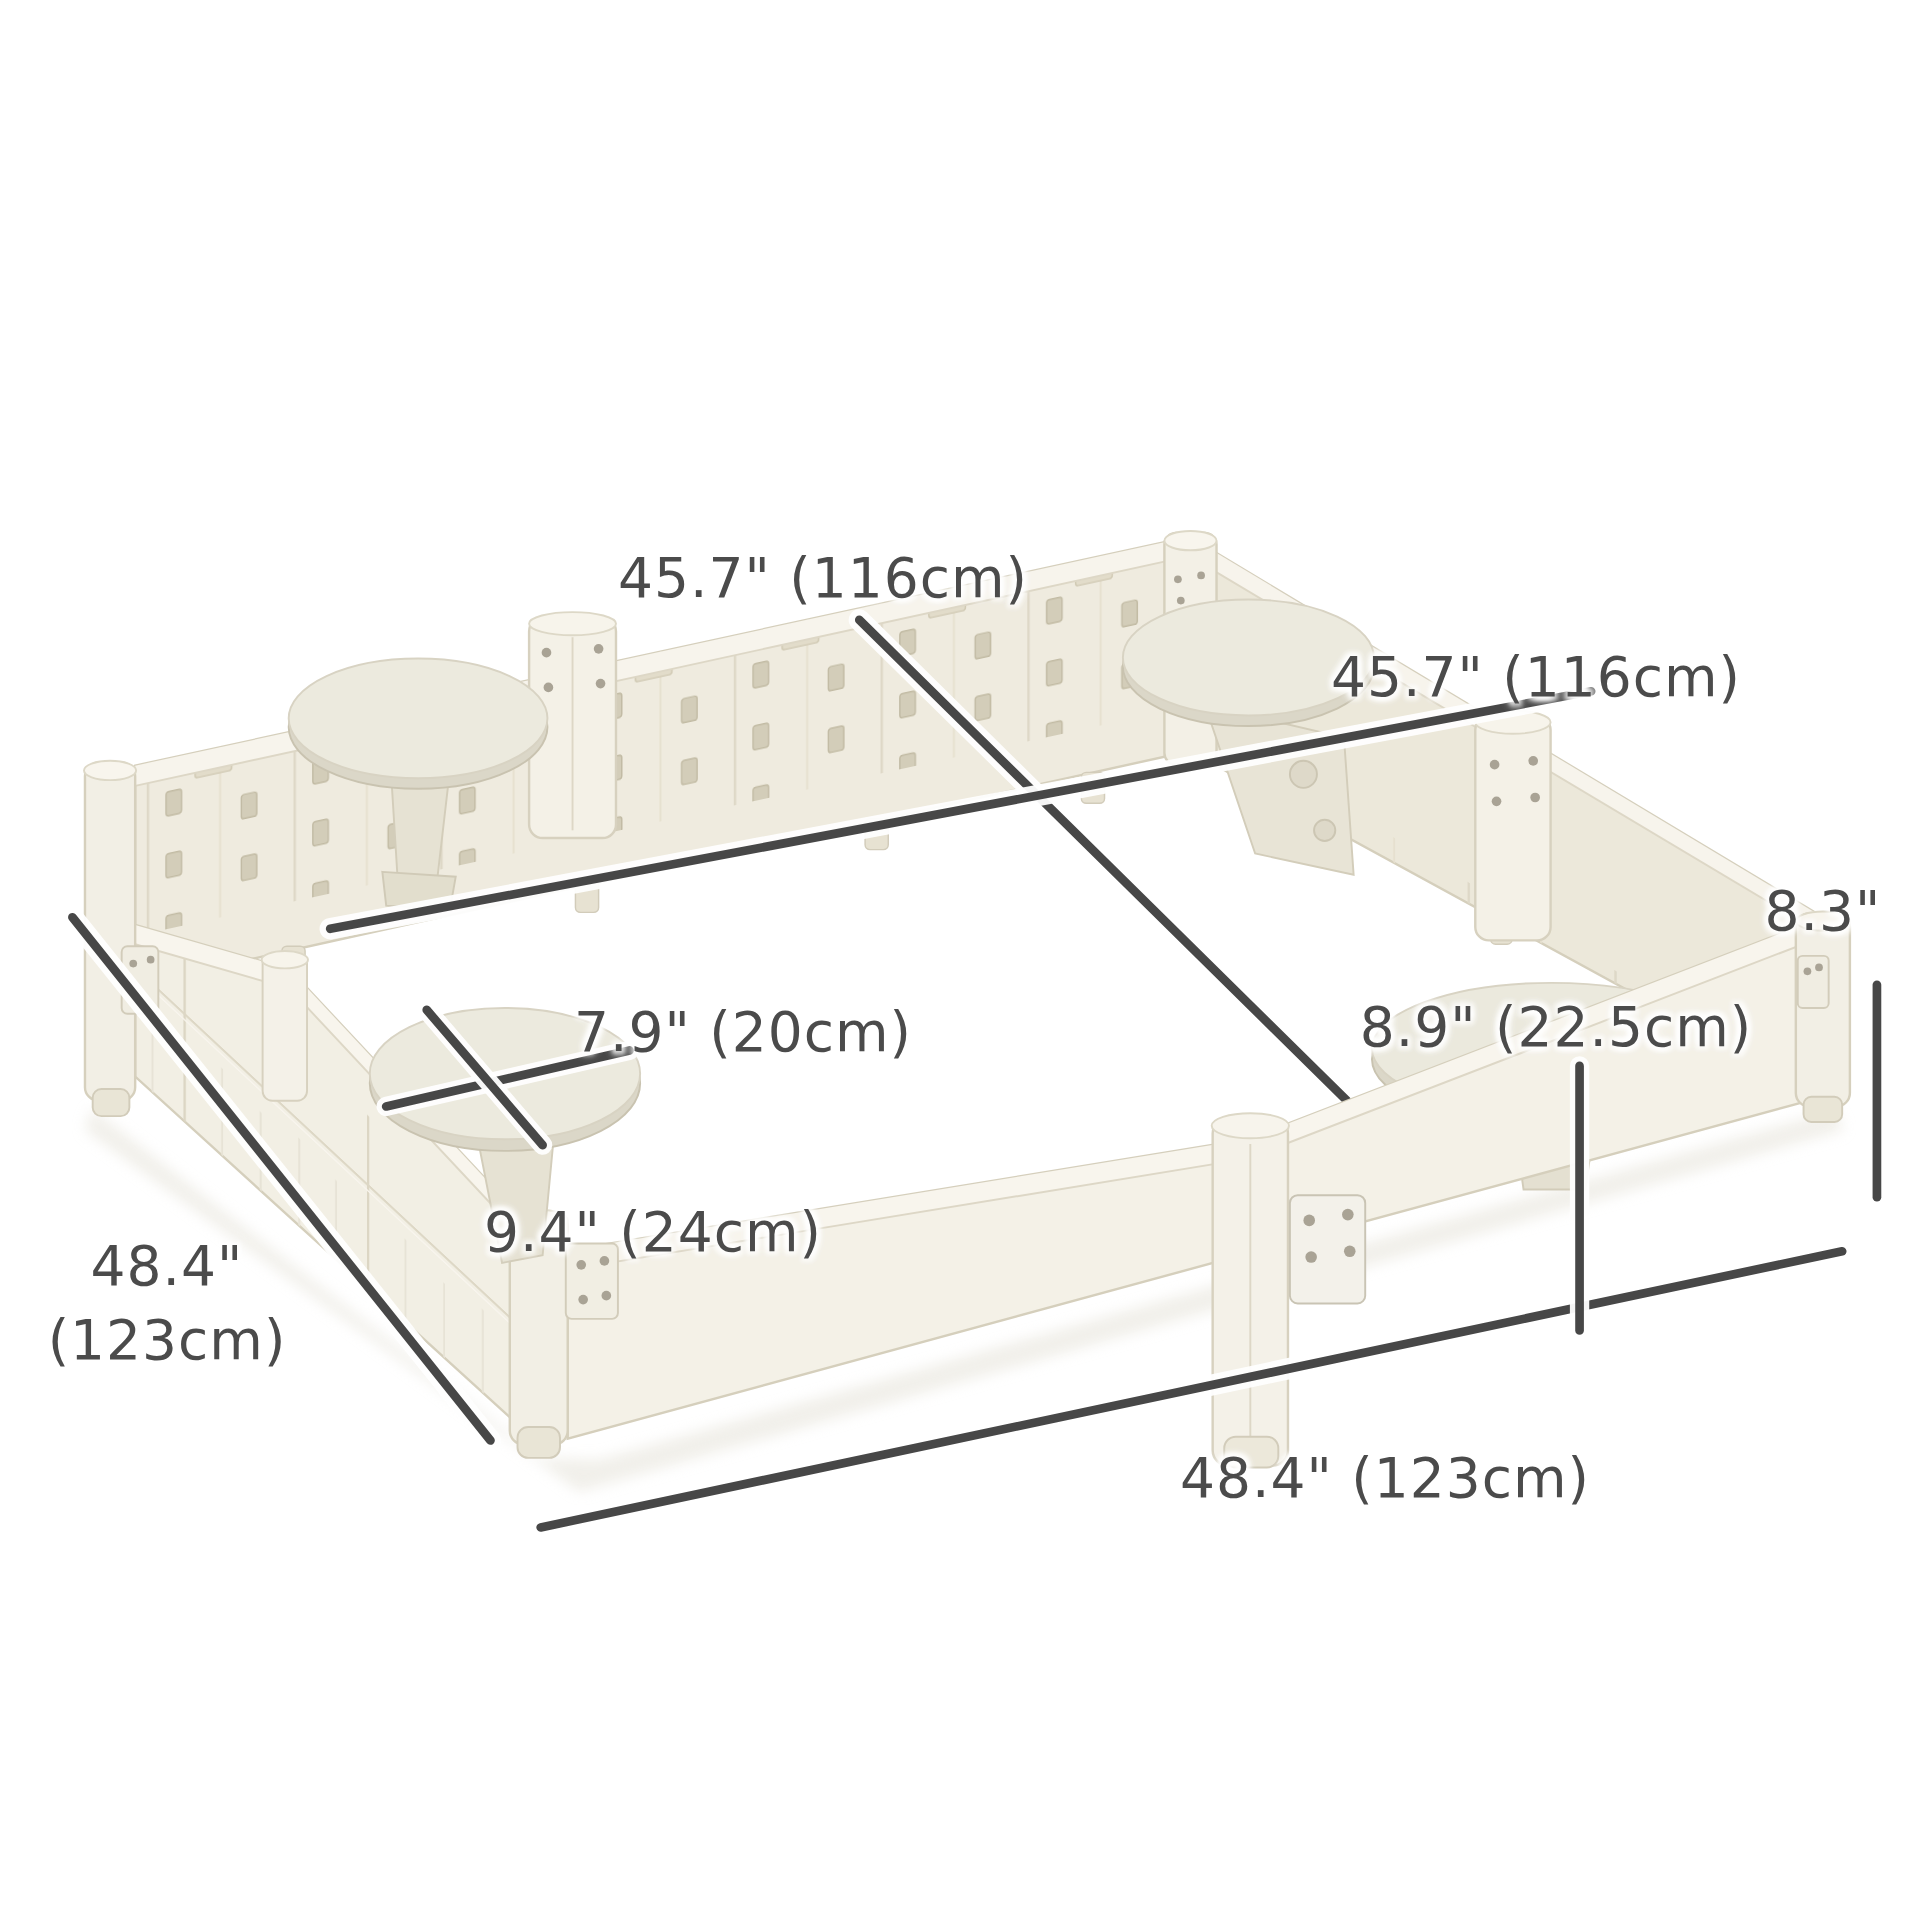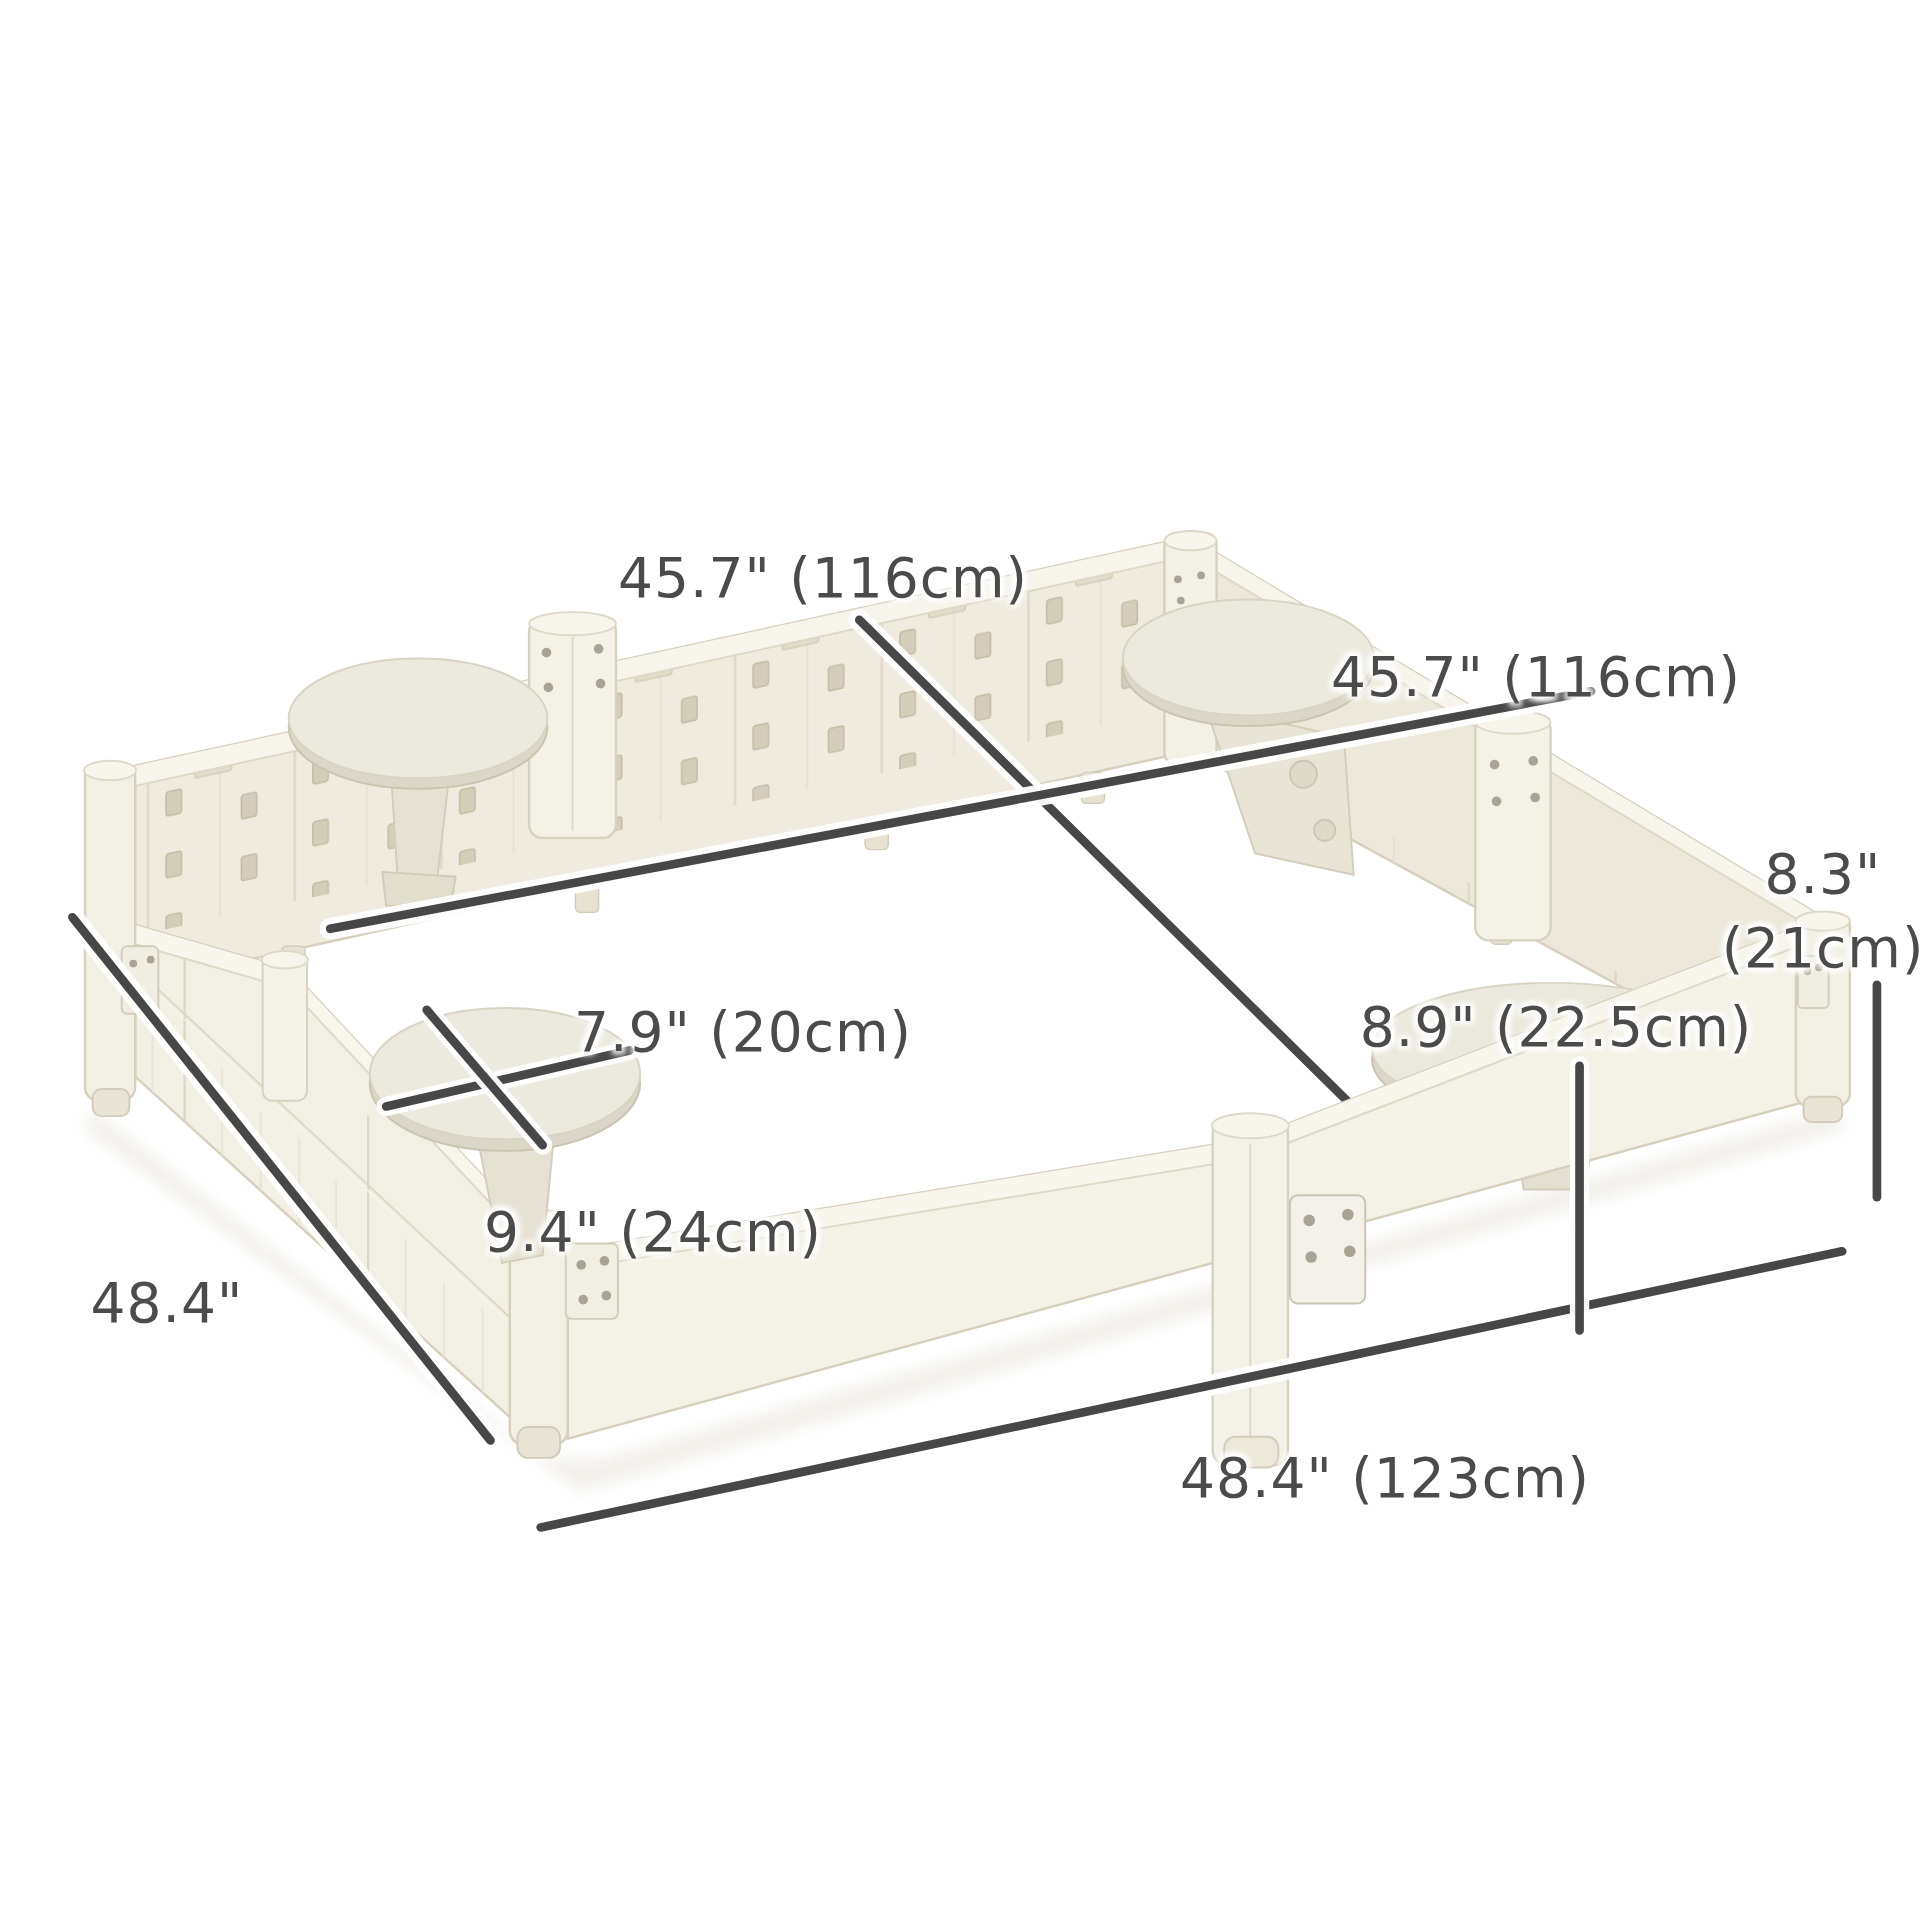--- a/index.html
+++ b/index.html
@@ -278,29 +278,29 @@
     <line x1="1944" y1="1020" x2="1944" y2="1240" stroke="#474747" stroke-width="9"></line>
   </g>
 </svg>
 
 <div class="dim-label" style="left:823px;top:578px;">45.7" (116cm)</div>
 
 <div class="dim-label" style="left:1536px;top:677px;">45.7" (116cm)</div>
 
 <div class="dim-label" style="left:1823px;top:911px;">
   <div class="ln">8.3"</div>
-  <div class="ln">(21cm)</div>
 </div>
 
 <div class="dim-label" style="left:743px;top:1032px;">7.9" (20cm)</div>
 
 <div class="dim-label" style="left:1556px;top:1027px;">8.9" (22.5cm)</div>
 
 <div class="dim-label" style="left:653px;top:1232px;">9.4" (24cm)</div>
 
 <div class="dim-label" style="left:167px;top:1303px;">
   <div class="ln">48.4"</div>
+  <div class="ln">(123cm)</div>
 </div>
 
 <div class="dim-label" style="left:1385px;top:1478px;">48.4" (123cm)</div>
 
 </div>
 
 
 </body></html>

